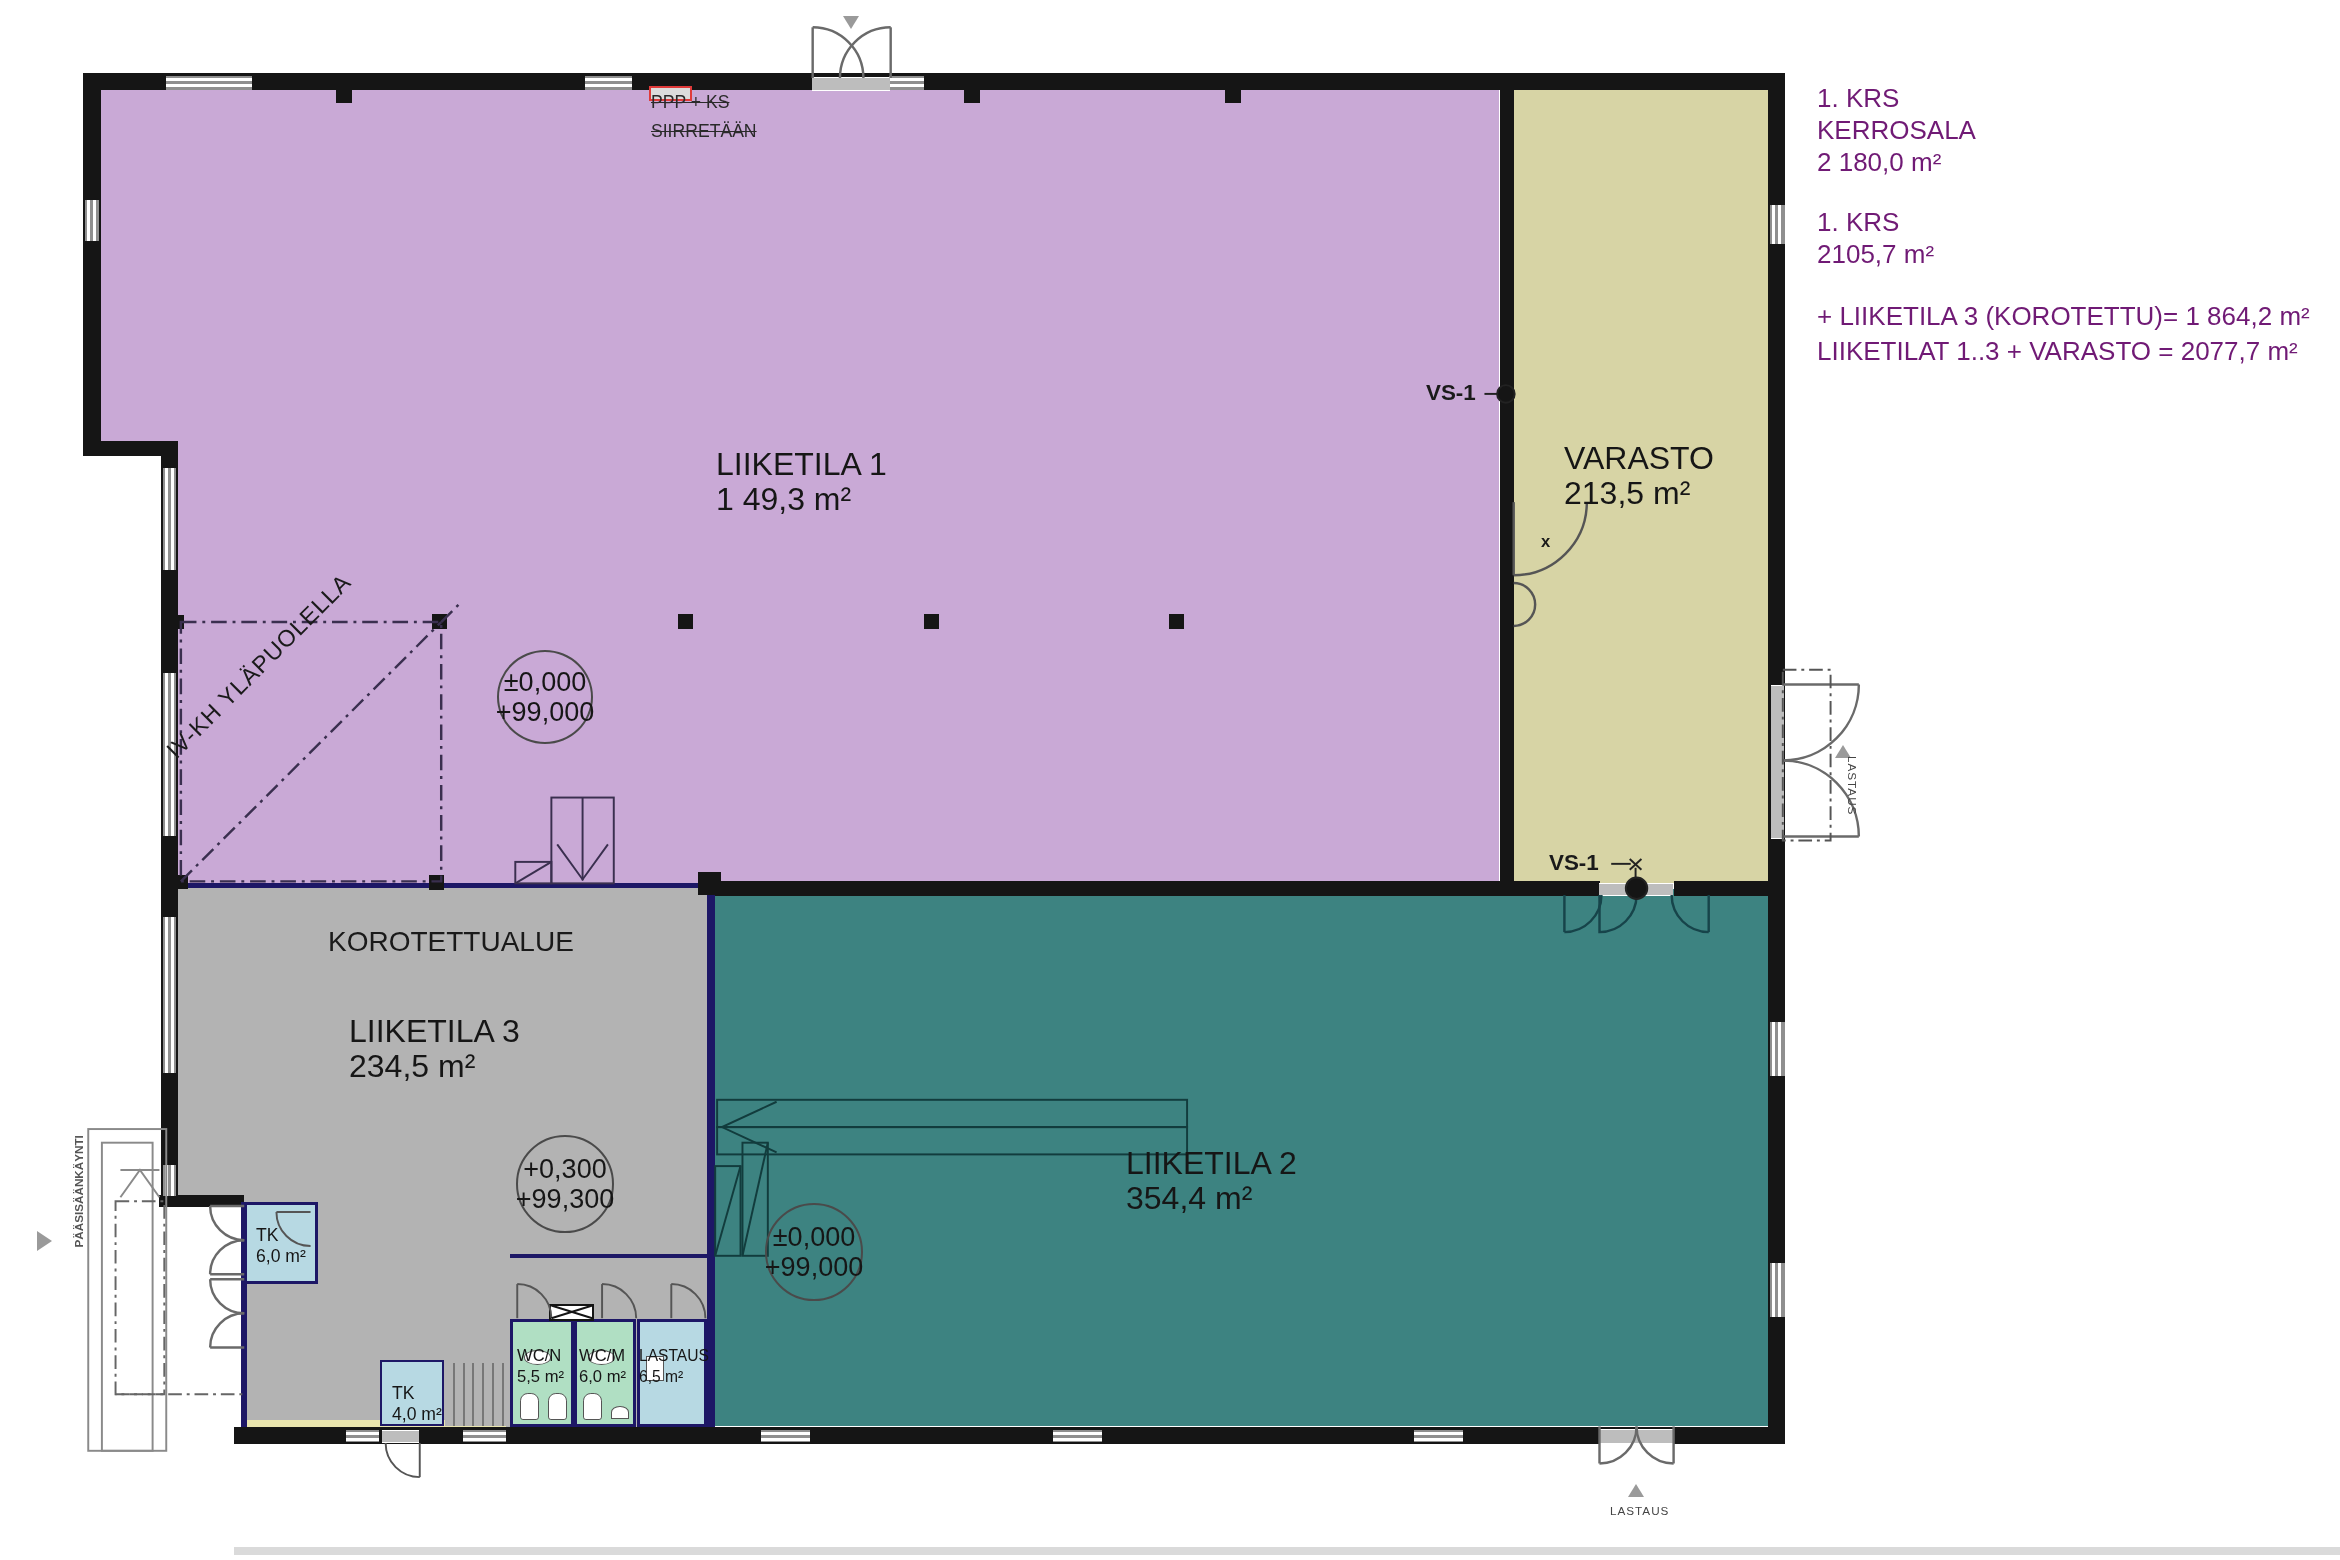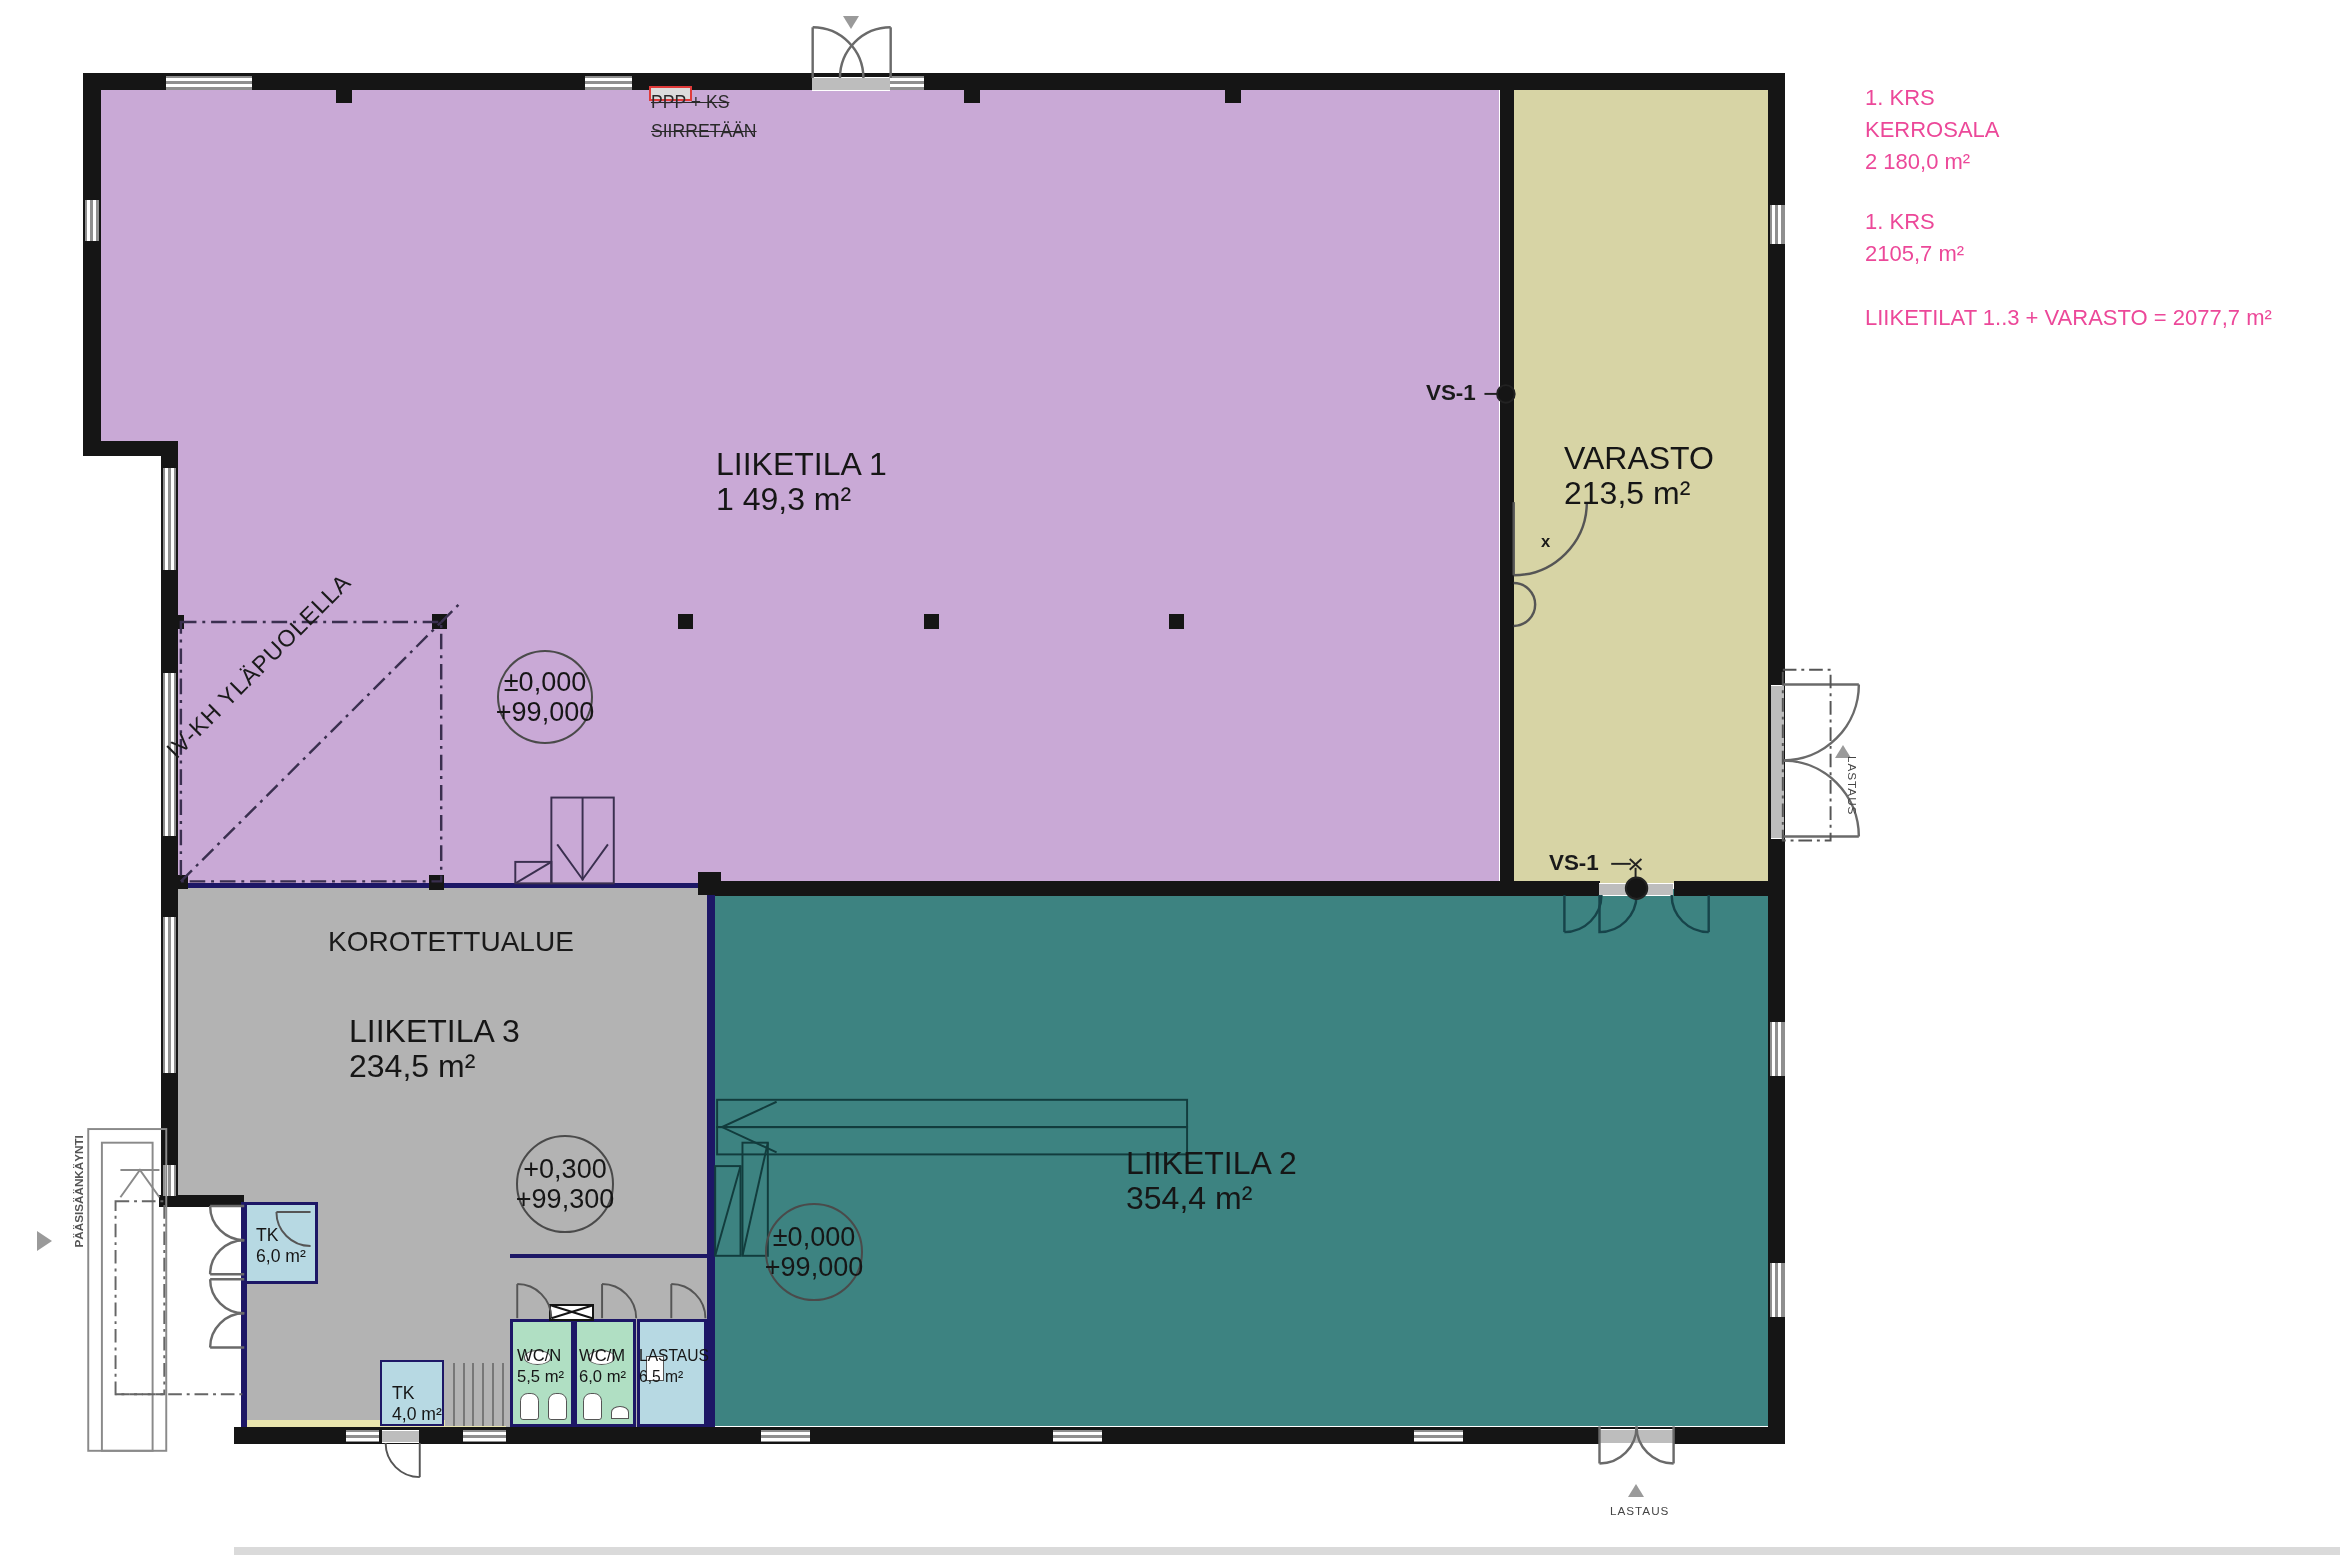--- a/index.html
+++ b/index.html
@@ -11,21 +11,21 @@
   .fill{position:absolute;}
   .col{position:absolute;background:#151515;}
   .winH{position:absolute;background:linear-gradient(180deg,#8f8f8f 0 2px,#ffffff 2px 4.9px,#8f8f8f 4.9px 7.8px,#ffffff 7.8px 10.7px,#8f8f8f 10.7px 13.7px);}
   .winV{position:absolute;background:linear-gradient(90deg,#8f8f8f 0 2px,#ffffff 2px 4.9px,#8f8f8f 4.9px 7.8px,#ffffff 7.8px 10.7px,#8f8f8f 10.7px 12.7px);}
   .thr{position:absolute;background:#bdbdbd;border-top:1px solid #fff;border-bottom:1px solid #fff;}
   .lbl{position:absolute;white-space:nowrap;}
   .room-lbl{font-size:32px;line-height:35px;color:#161616;}
   .small-lbl{font-size:17.6px;line-height:20.5px;color:#161616;}
   .lvl{position:absolute;border:2px solid #4a4a4a;border-radius:50%;display:flex;flex-direction:column;
        align-items:center;justify-content:center;font-size:27px;line-height:30px;color:#161616;}
-  .summary-line{font-size:22px;line-height:32px;white-space:nowrap;color:#ec4899;margin-left:48px;}
+  .summary-line{font-size:26px;line-height:32px;white-space:nowrap;color:#701a75;}
   .tri-down{width:0;height:0;border-left:8.8px solid transparent;border-right:8.8px solid transparent;border-top:13.7px solid #9a9a9a;}
   .tri-up{width:0;height:0;border-left:8.8px solid transparent;border-right:8.8px solid transparent;border-bottom:13.7px solid #9a9a9a;}
   .tri-right{width:0;height:0;border-top:10.7px solid transparent;border-bottom:10.7px solid transparent;border-left:15.6px solid #9a9a9a;}
   .strike{text-decoration:line-through;}
   .fixture{position:absolute;background:#fff;border:1.5px solid #555;}
   svg{position:absolute;left:0;top:0;}
 </style>
 </head>
 <body>
 
@@ -294,18 +294,19 @@
     <div style="margin-bottom:28px;">
       <div class="summary-line">1. KRS</div>
       <div class="summary-line">KERROSALA</div>
       <div class="summary-line">2 180,0 m²</div>
     </div>
     <div style="margin-bottom:29px;">
       <div class="summary-line">1. KRS</div>
       <div class="summary-line">2105,7 m²</div>
     </div>
     <div>
+      <div class="summary-line" style="line-height:34px;">+ LIIKETILA 3 (KOROTETTU)= 1 864,2 m²</div>
       <div class="summary-line" style="line-height:37px;">LIIKETILAT 1..3 + VARASTO = 2077,7 m²</div>
     </div>
   </div>
 
 </div>
 
 
 </body></html>

